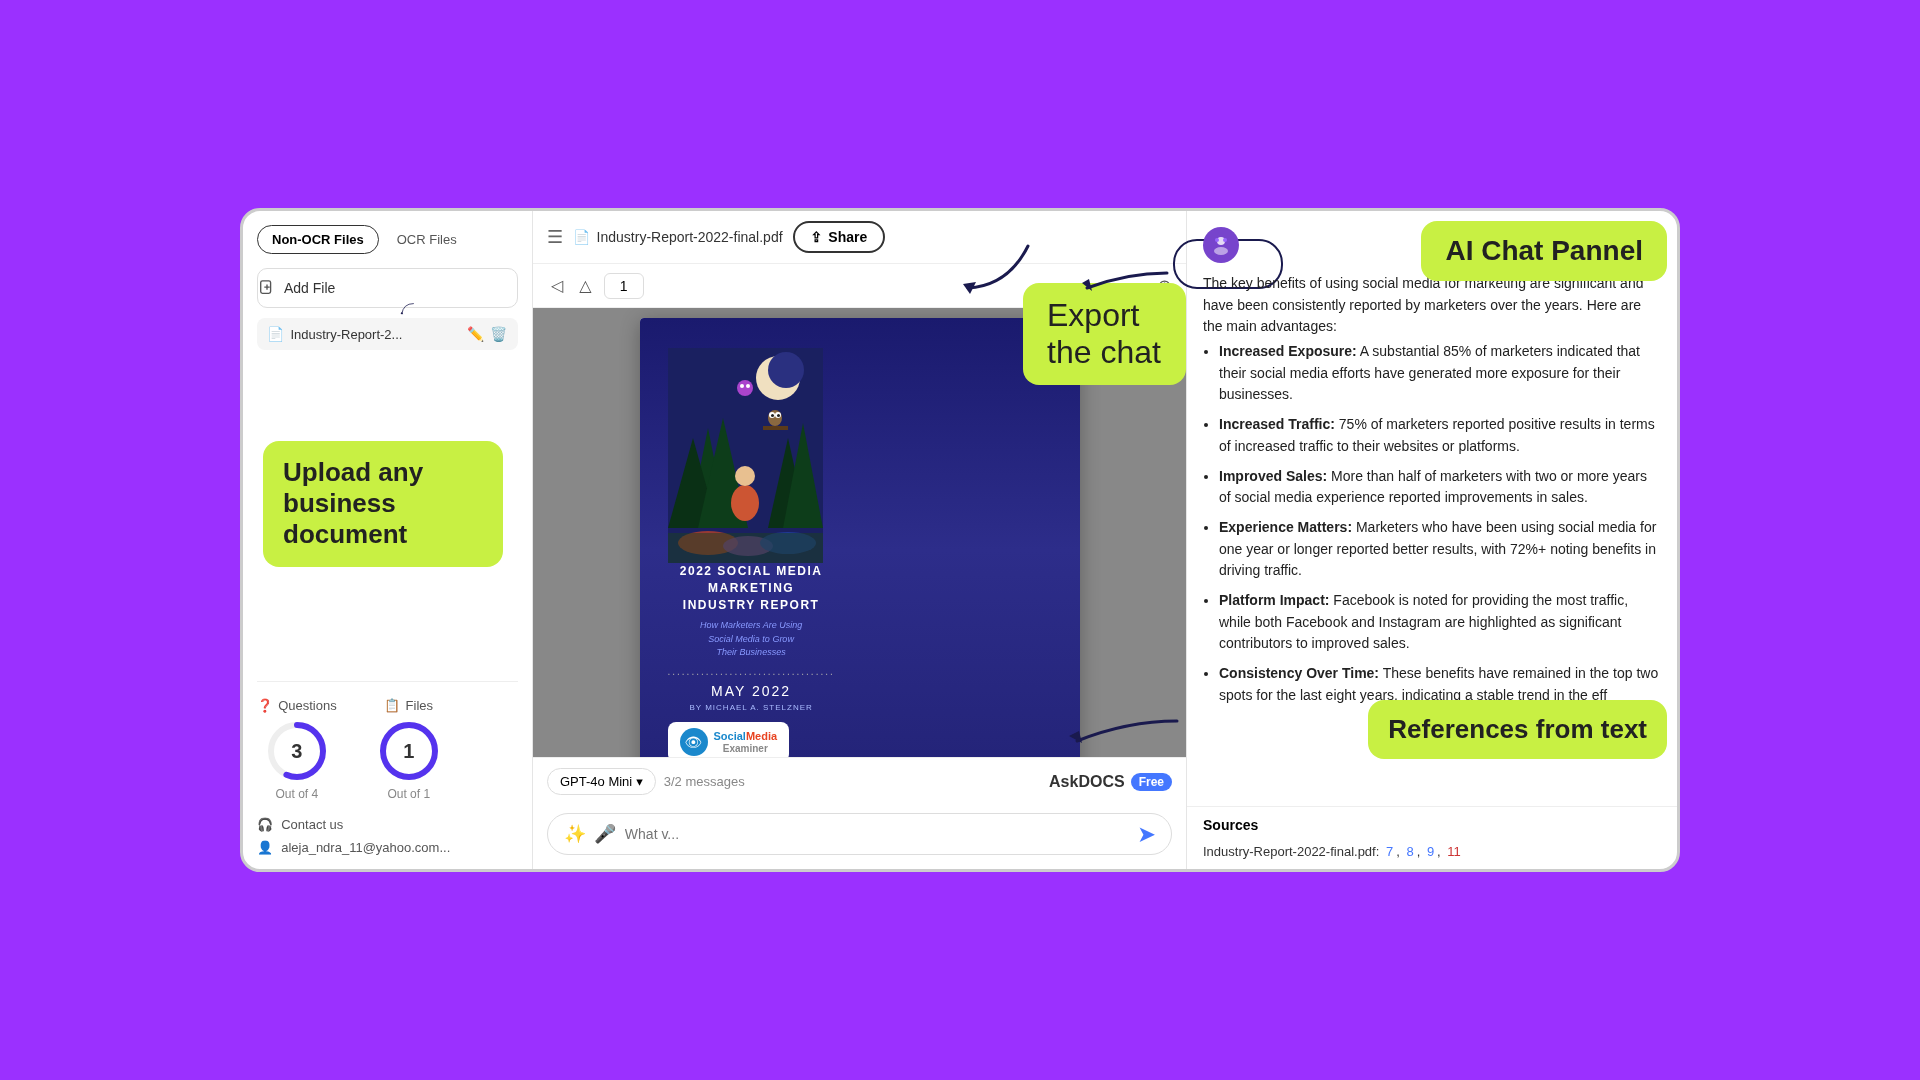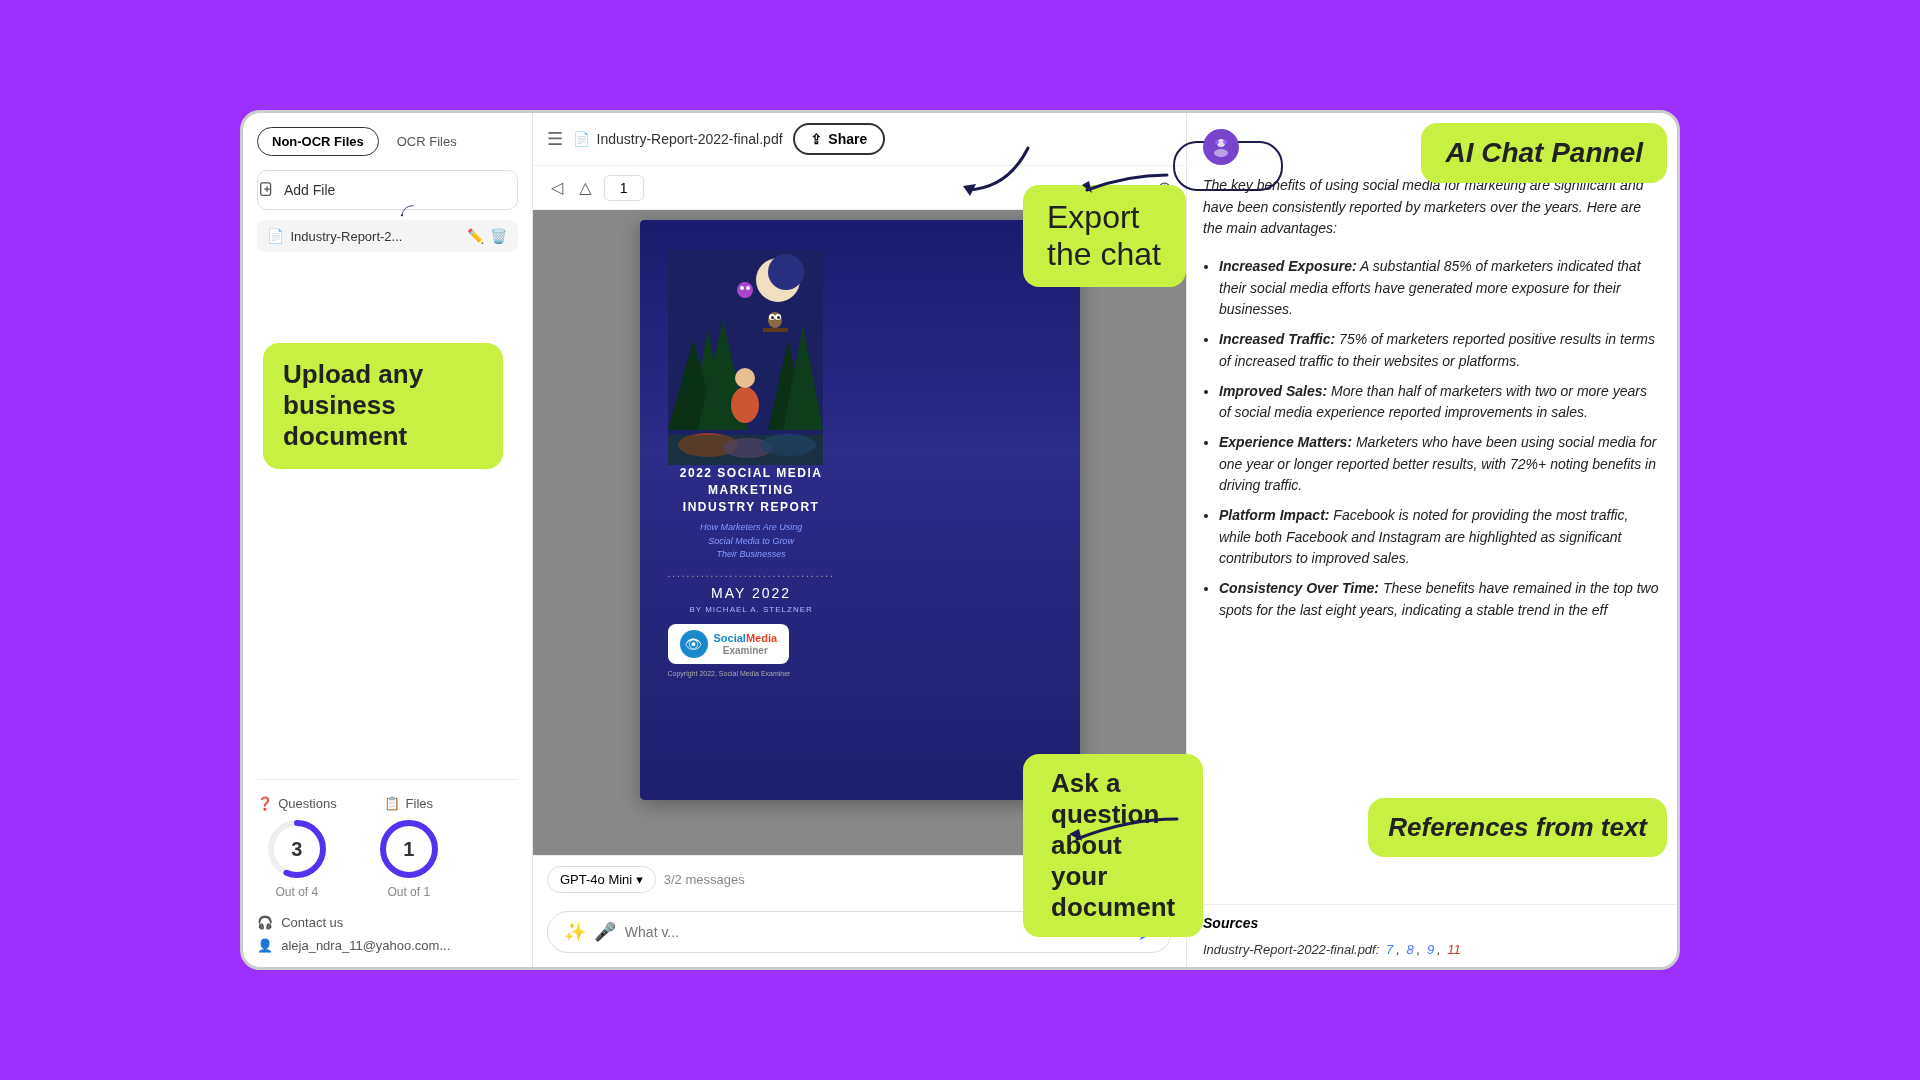--- a/index.html
+++ b/index.html
@@ -9,21 +9,21 @@
       display: flex;
       align-items: center;
       justify-content: center;
       min-height: 100vh;
       padding: 12px;
     }
     .app-container {
       background: white;
       border-radius: 20px;
       width: 1440px;
-      height: 860px;
+      height: 664px;
       display: flex;
       overflow: hidden;
       border: 3px solid #ccc;
       position: relative;
     }
 
     
     .sidebar {
       width: 290px;
       border-right: 1px solid #e5e5e5;
@@ -745,26 +745,23 @@
 
     <div class="chat-input-row" style="position:relative;">
       <div class="chat-input-wrap">
         <button class="icon-btn">✨</button>
         <button class="icon-btn">🎤</button>
         <input class="chat-input" type="text" placeholder="What v..." style="">
         <button class="send-btn">➤</button>
       </div>
     </div>
 
-    <div class="chat-input-callout">
-      <div class="chat-input-callout-text">Ask a question about your document</div>
-    </div>
   </div>
 
-  <div class="chat-panel" style="position:relative;font-style:italic;">
+  <div class="chat-panel" style="position:relative;">
 
     <div class="ai-panel-callout">
       <div class="ai-panel-callout-text">AI Chat Pannel</div>
     </div>
 
     <svg style="position:absolute;top:42px;right:490px;pointer-events:none;z-index:25;width:120px;height:60px;" viewBox="0 0 120 60">
       <path d="M100 20 Q60 20 20 35" stroke="#1a1a4e" stroke-width="3" fill="none" stroke-linecap="round"></path>
       <polygon points="15,30 25,38 22,26" fill="#1a1a4e"></polygon>
     </svg>
 
@@ -773,21 +770,21 @@
         <svg width="24" height="24" viewBox="0 0 24 24">
           <circle cx="12" cy="8" r="4" fill="white" opacity="0.8"></circle>
           <ellipse cx="12" cy="18" rx="7" ry="4" fill="white" opacity="0.5"></ellipse>
           <circle cx="8" cy="7" r="2" fill="#9966ff"></circle>
           <circle cx="16" cy="7" r="2" fill="#9966ff"></circle>
         </svg>
       </div>
     </div>
 
     <div class="chat-messages">
-      <p style="margin-bottom:16px;">The key benefits of using social media for marketing are significant and have been consistently reported by marketers over the years. Here are the main advantages:</p>
+      <p style="margin-bottom:3px;">The key benefits of using social media for marketing are significant and have been consistently reported by marketers over the years. Here are the main advantages:</p>
       <ul>
         <li><strong>Increased Exposure:</strong> A substantial 85% of marketers indicated that their social media efforts have generated more exposure for their businesses.</li>
         <li><strong>Increased Traffic:</strong> 75% of marketers reported positive results in terms of increased traffic to their websites or platforms.</li>
         <li><strong>Improved Sales:</strong> More than half of marketers with two or more years of social media experience reported improvements in sales.</li>
         <li><strong>Experience Matters:</strong> Marketers who have been using social media for one year or longer reported better results, with 72%+ noting benefits in driving traffic.</li>
         <li><strong>Platform Impact:</strong> Facebook is noted for providing the most traffic, while both Facebook and Instagram are highlighted as significant contributors to improved sales.</li>
         <li><strong>Consistency Over Time:</strong> These benefits have remained in the top two spots for the last eight years, indicating a stable trend in the eff</li>
       </ul>
     </div>
 

